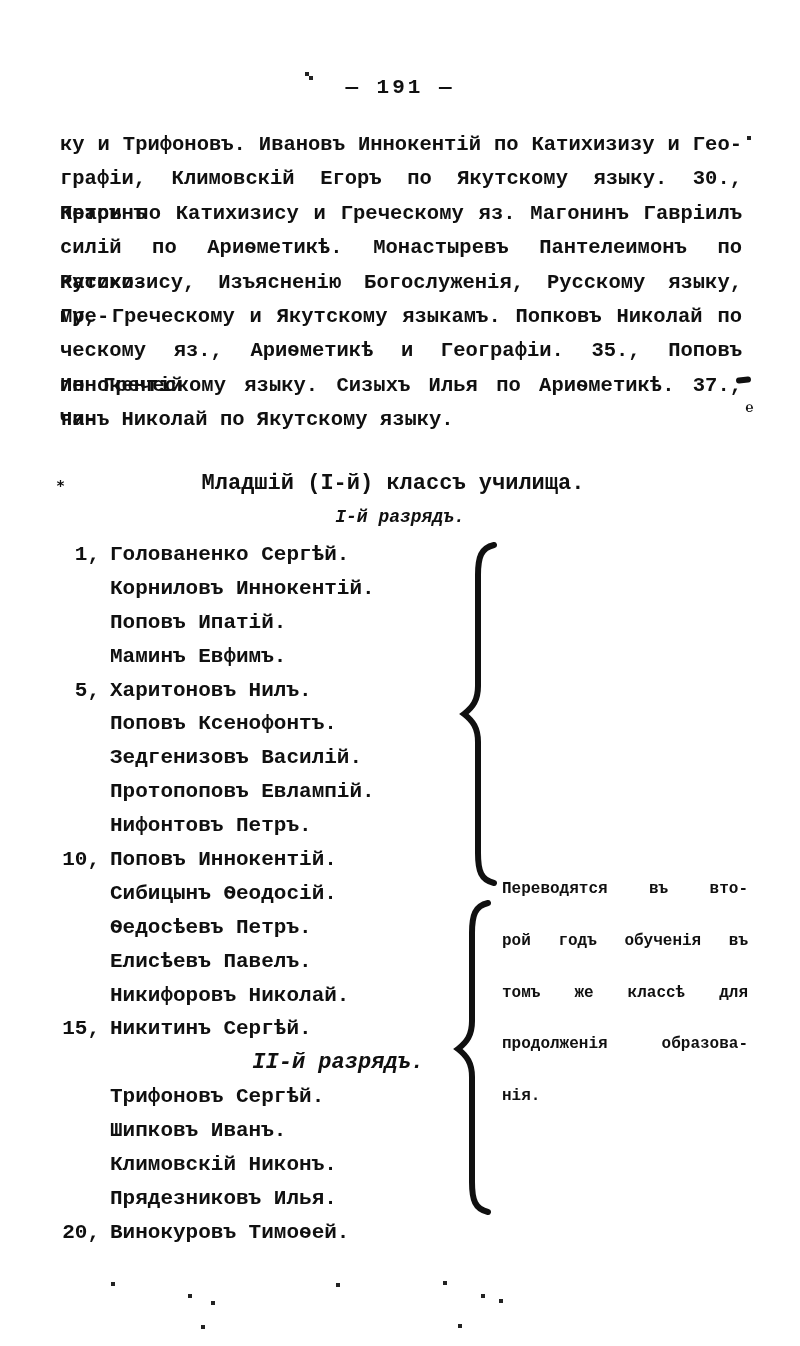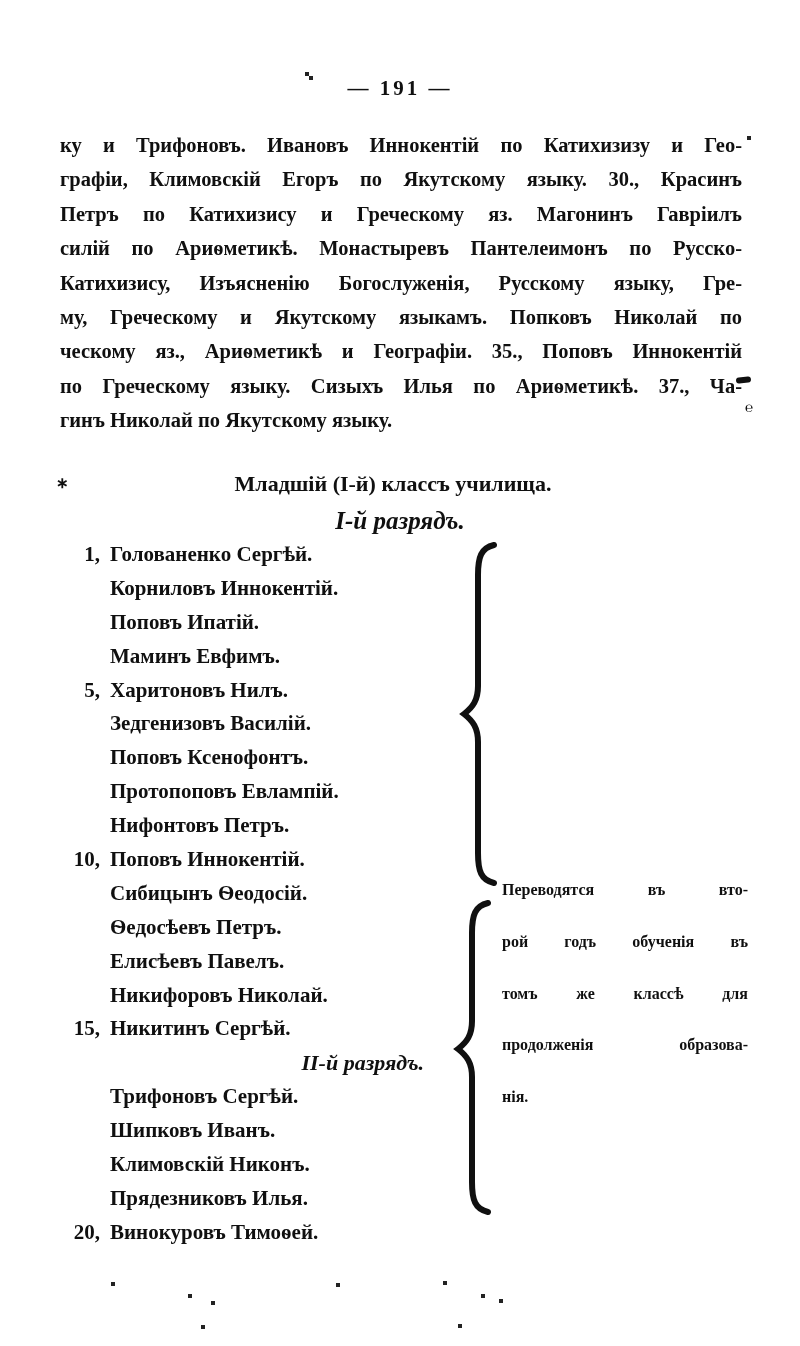--- a/index.html
+++ b/index.html
@@ -1,37 +1,37 @@
 <!DOCTYPE html>
 <html><head>
 <meta charset="utf-8">
 <style>
   html,body{margin:0;padding:0;background:#e8e8e8;}
   .page{
     position:relative;width:800px;height:1346px;background:#ffffff;
-    color:#101010;font-family:Liberation Serif, serif;
+    color:#101010;font-family:Liberation Mono, monospace;
     font-weight:700;overflow:hidden;margin:0 auto;
   }
   .page-number{
     position:absolute;top:76px;left:0;width:800px;text-align:center;
     font-size:21px;letter-spacing:3px;
   }
   .paragraph{position:absolute;left:60px;top:128px;width:682px;font-size:20.5px;}
   .para-line{
     height:34.4px;line-height:34.4px;white-space:nowrap;
     text-align:justify;text-align-last:justify;
   }
   .para-line{white-space:normal;}
   .para-line:last-child{text-align-last:left;}
   .heading{
     position:absolute;top:471px;left:0;width:786px;text-align:center;font-size:22px;
   }
   .subheading{
     position:absolute;top:507px;left:0;width:800px;text-align:center;
-    font-size:25px;font-style:italic;
+    font-size:18px;font-style:italic;
   }
   .list-wrap{position:absolute;left:54px;top:538px;width:400px;font-size:21px;}
   .list-row{display:flex;height:33.9px;line-height:33.9px;}
   .num{width:46px;text-align:right;flex:none;}
   .name{margin-left:10px;white-space:nowrap;}
   .razryad2{
     height:33.9px;line-height:33.9px;font-style:italic;font-size:22px;
     width:300px;margin-left:70px;text-align:right;
   }
   .brace{position:absolute;}
@@ -115,26 +115,26 @@
           <span class="name">Маминъ Евфимъ.</span>
         </div>
 
         <div class="list-row">
           <span class="num">5,</span>
           <span class="name">Харитоновъ Нилъ.</span>
         </div>
 
         <div class="list-row">
           <span class="num"></span>
+          <span class="name">Поповъ Ксенофонтъ.</span>
+        </div>
+
+        <div class="list-row">
+          <span class="num"></span>
           <span class="name">Зедгенизовъ Василій.</span>
-        </div>
-
-        <div class="list-row">
-          <span class="num"></span>
-          <span class="name">Поповъ Ксенофонтъ.</span>
         </div>
 
         <div class="list-row">
           <span class="num"></span>
           <span class="name">Протопоповъ Евлампій.</span>
         </div>
 
         <div class="list-row">
           <span class="num"></span>
           <span class="name">Нифонтовъ Петръ.</span>

